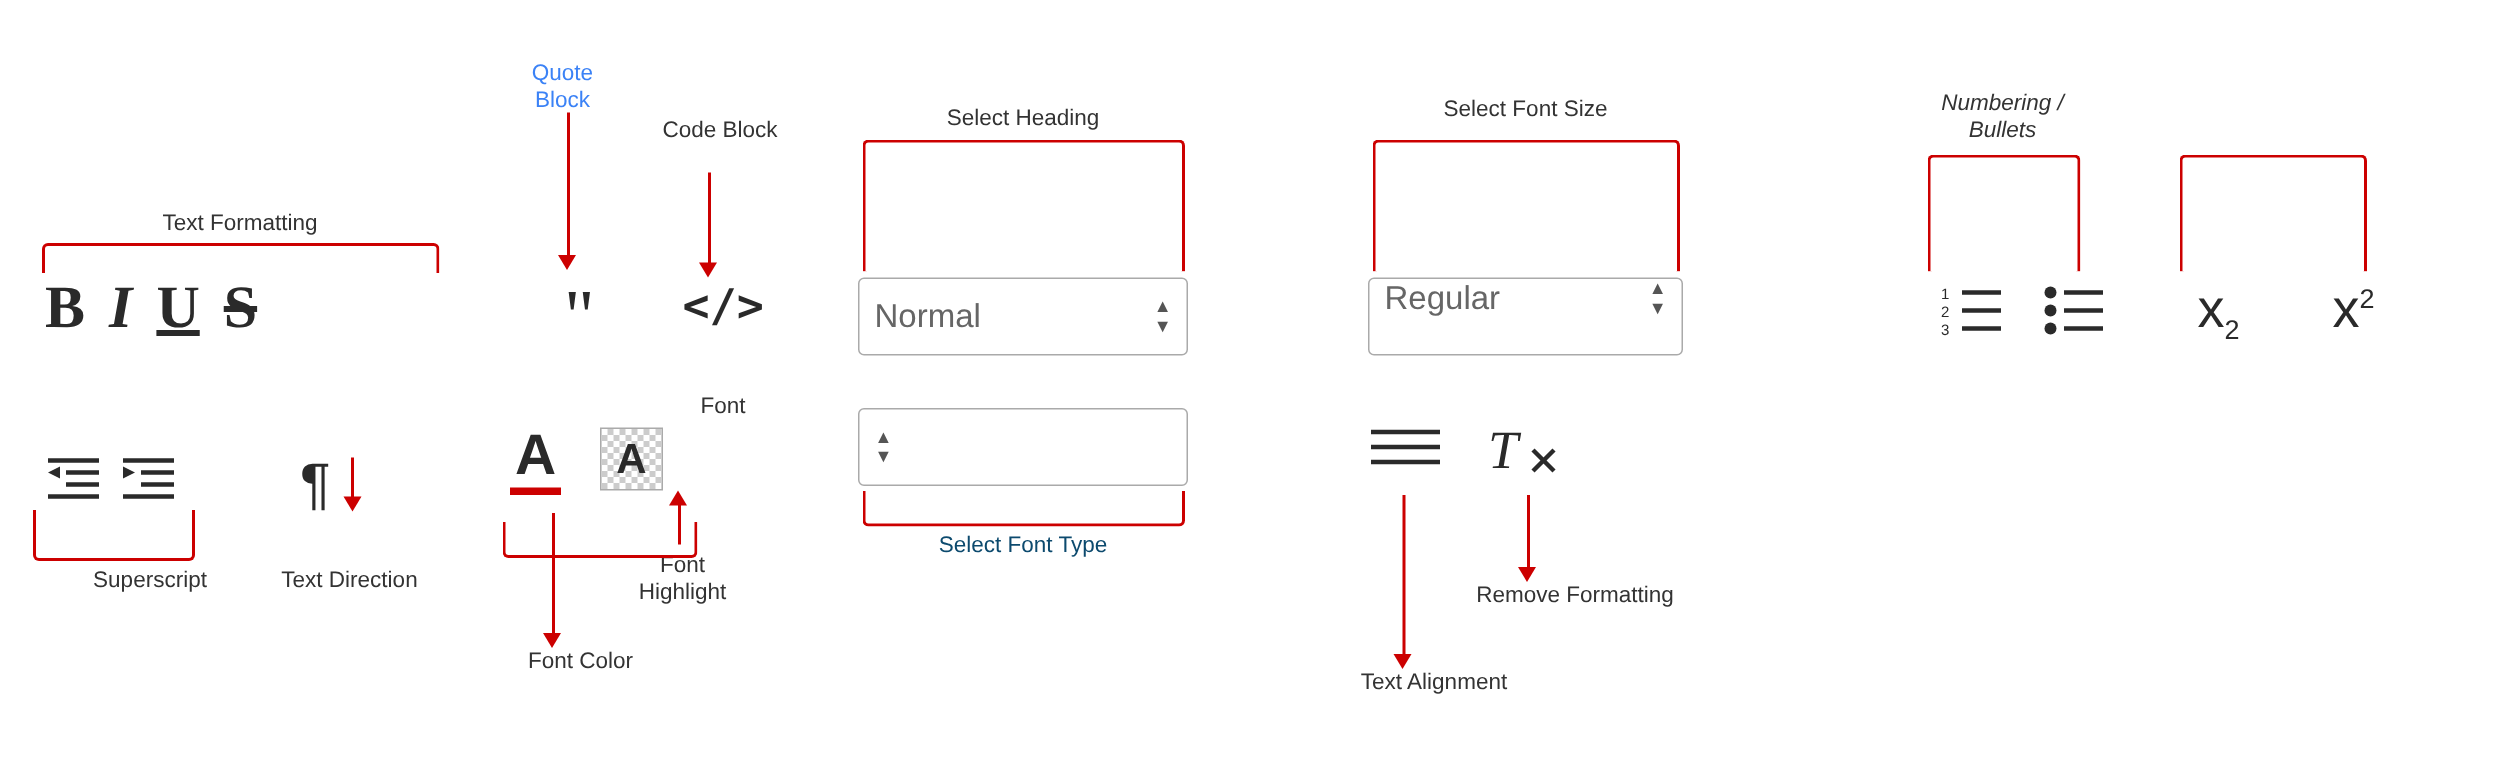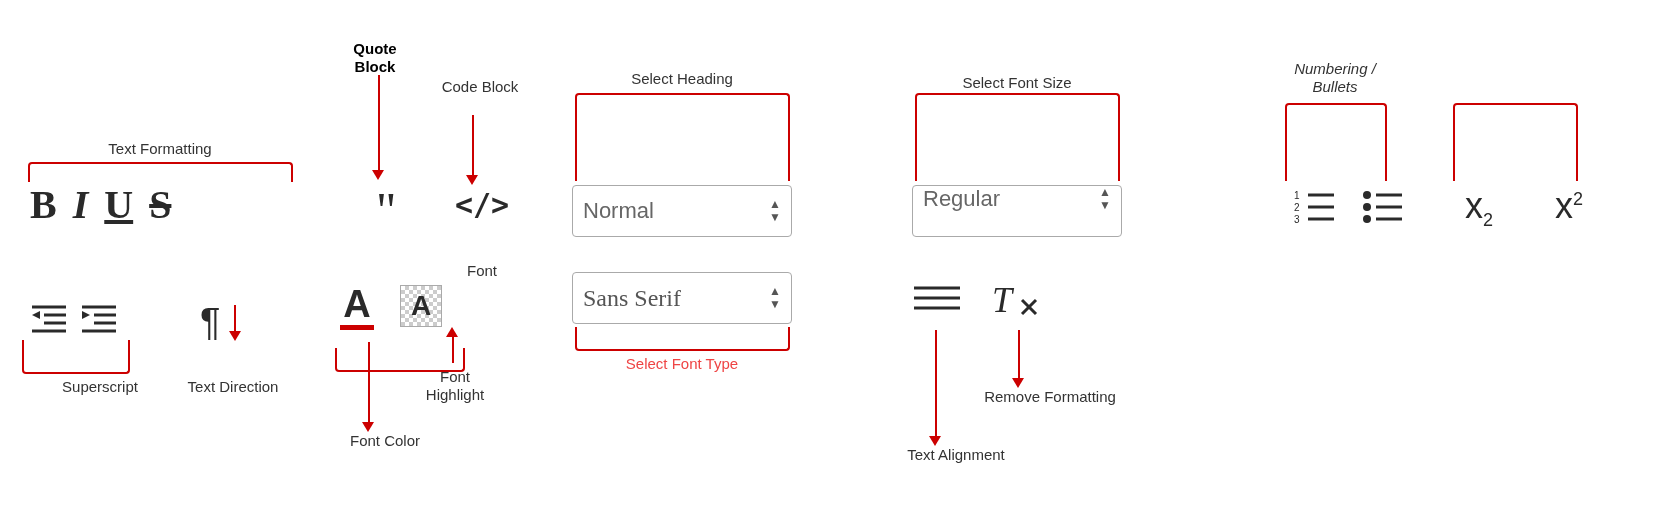--- a/index.html
+++ b/index.html
@@ -92,21 +92,20 @@
 
   <div style="position:absolute; left:572px; top:185px; width:220px; height:52px; border:1px solid #aaa; border-radius:4px; display:flex; align-items:center; padding: 0 10px;">
     <span style="font-size:22px; color:#666; flex:1;">Normal</span>
     <div style="display:flex; flex-direction:column; font-size:12px; color:#555; line-height:1.1;">
       <span>▲</span>
       <span>▼</span>
     </div>
   </div>
 
   <div style="position:absolute; left:572px; top:272px; width:220px; height:52px; border:1px solid #aaa; border-radius:4px; display:flex; align-items:center; padding: 0 10px;">
-    <span style="font-size:24px; color:#555; flex:1; font-family:Georgia,serif;">Sans Serif</span>
     <div style="display:flex; flex-direction:column; font-size:12px; color:#555; line-height:1.1;">
       <span>▲</span>
       <span>▼</span>
     </div>
   </div>
 
   <div style="position:absolute; left:912px; top:185px; width:210px; height:52px; border:1px solid #aaa; border-radius:4px; display:flex; padding: 0 10px;">
     <span style="font-size:22px; color:#666; flex:1;">Regular</span>
     <div style="display:flex; flex-direction:column; font-size:12px; color:#555; line-height:1.1;">
       <span>▲</span>
@@ -160,58 +159,58 @@
     <span style="font-size:36px; color:#2a2a2a; font-family:Arial;">x<sup style="font-size:18px;">2</sup></span>
   </div>
 
   <div style="position:absolute; left:25px; top:140px; width:270px; text-align:center;">
     <span style="font-size:15px; color:#333;">Text Formatting</span>
   </div>
 
   <div style="position:absolute; left:28px; top:162px; width:265px; height:20px; border:2px solid #cc0000; border-bottom:none; border-radius:4px 4px 0 0;"></div>
 
   <div style="position:absolute; left:340px; top:40px; text-align:center; width:70px;">
-    <span style="font-size:15px; color:#000000;font-weight:bold;">Quote Block</span>
+    <span style="font-size:15px; color:#3b82f6;">Quote Block</span>
   </div>
 
   <div style="position:absolute; left:378px; top:75px; width:2px; height:100px; background:#cc0000;"></div>
   <div style="position:absolute; left:372px; top:170px; width:0; height:0; border-left:6px solid transparent; border-right:6px solid transparent; border-top:10px solid #cc0000;"></div>
 
   <div style="position:absolute; left:430px; top:78px; text-align:center; width:100px;">
     <span style="font-size:15px; color:#333;">Code Block</span>
   </div>
   <div style="position:absolute; left:472px; top:115px; width:2px; height:65px; background:#cc0000;"></div>
   <div style="position:absolute; left:466px; top:175px; width:0; height:0; border-left:6px solid transparent; border-right:6px solid transparent; border-top:10px solid #cc0000;"></div>
 
   <div style="position:absolute; left:572px; top:70px; width:220px; text-align:center;">
     <span style="font-size:15px; color:#333;">Select Heading</span>
   </div>
   <div style="position:absolute; left:575px; top:93px; width:215px; height:88px; border:2px solid #cc0000; border-bottom:none; border-radius:4px 4px 0 0;"></div>
 
-  <div style="position:absolute; left:912px; top:74px; width:210px; text-align:center;">
+  <div style="position:absolute; left:912px; top:64px; width:210px; text-align:center;">
     <span style="font-size:15px; color:#333;">Select Font Size</span>
   </div>
   <div style="position:absolute; left:915px; top:93px; width:205px; height:88px; border:2px solid #cc0000; border-bottom:none; border-radius:4px 4px 0 0;"></div>
 
   <div style="position:absolute; left:572px; top:355px; width:220px; text-align:center;">
-    <span style="font-size:15px; color:#ef4444;">Select Font Type</span>
+    <span style="font-size:15px; color:#0c4a6e;">Select Font Type</span>
   </div>
 
   <div style="position:absolute; left:575px; top:327px; width:215px; height:24px; border:2px solid #cc0000; border-top:none; border-radius:0 0 4px 4px;"></div>
 
   <div style="position:absolute; left:20px; top:378px; width:160px; text-align:center;">
     <span style="font-size:15px; color:#333;">Superscript</span>
   </div>
   <div style="position:absolute; left:22px; top:340px; width:108px; height:34px; border:2px solid #cc0000; border-top:none; border-radius:0 0 4px 4px;"></div>
 
   <div style="position:absolute; left:178px; top:378px; text-align:center; width:110px;">
     <span style="font-size:15px; color:#333;">Text Direction</span>
   </div>
 
-  <div style="position:absolute; left:350px; top:432px; text-align:left; width:100px;">
+  <div style="position:absolute; left:322px; top:432px; text-align:right; width:100px;">
     <span style="font-size:15px; color:#333;">Font Color</span>
   </div>
   <div style="position:absolute; left:368px; top:342px; width:2px; height:84px; background:#cc0000;"></div>
   <div style="position:absolute; left:362px; top:422px; width:0; height:0; border-left:6px solid transparent; border-right:6px solid transparent; border-top:10px solid #cc0000;"></div>
 
   <div style="position:absolute; left:410px; top:368px; text-align:center; width:90px;">
     <span style="font-size:15px; color:#333; white-space:pre-line;">Font
 Highlight</span>
   </div>
 

